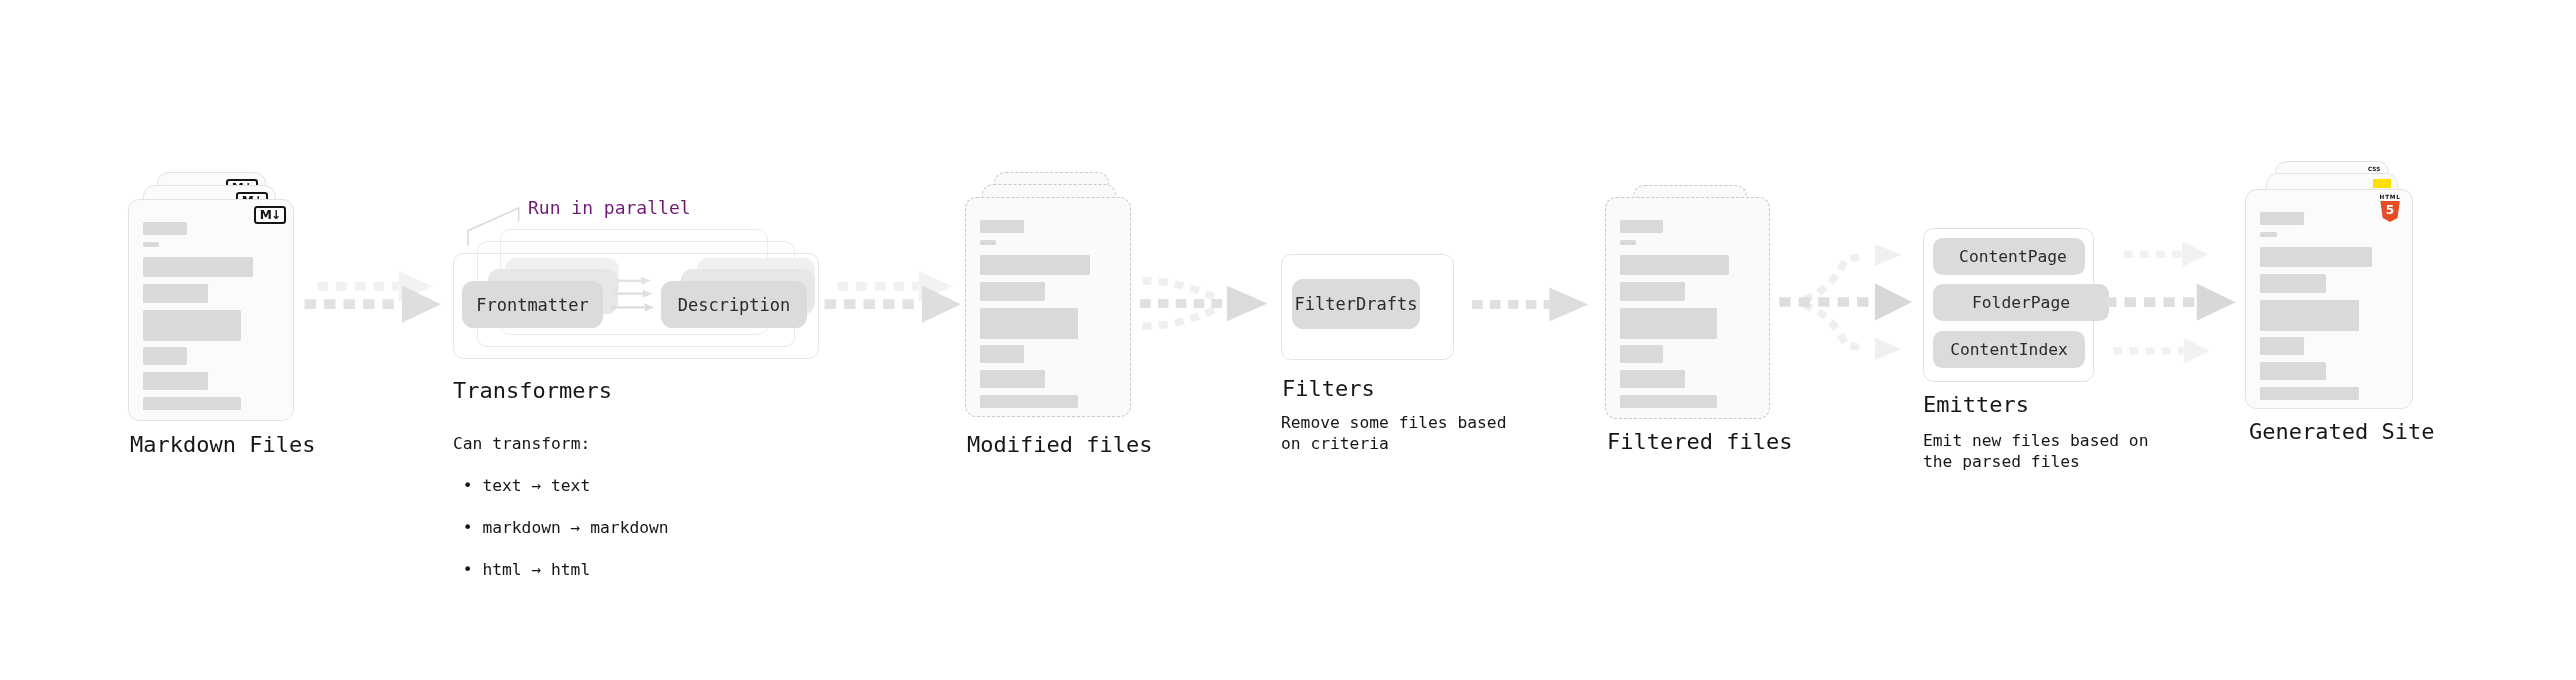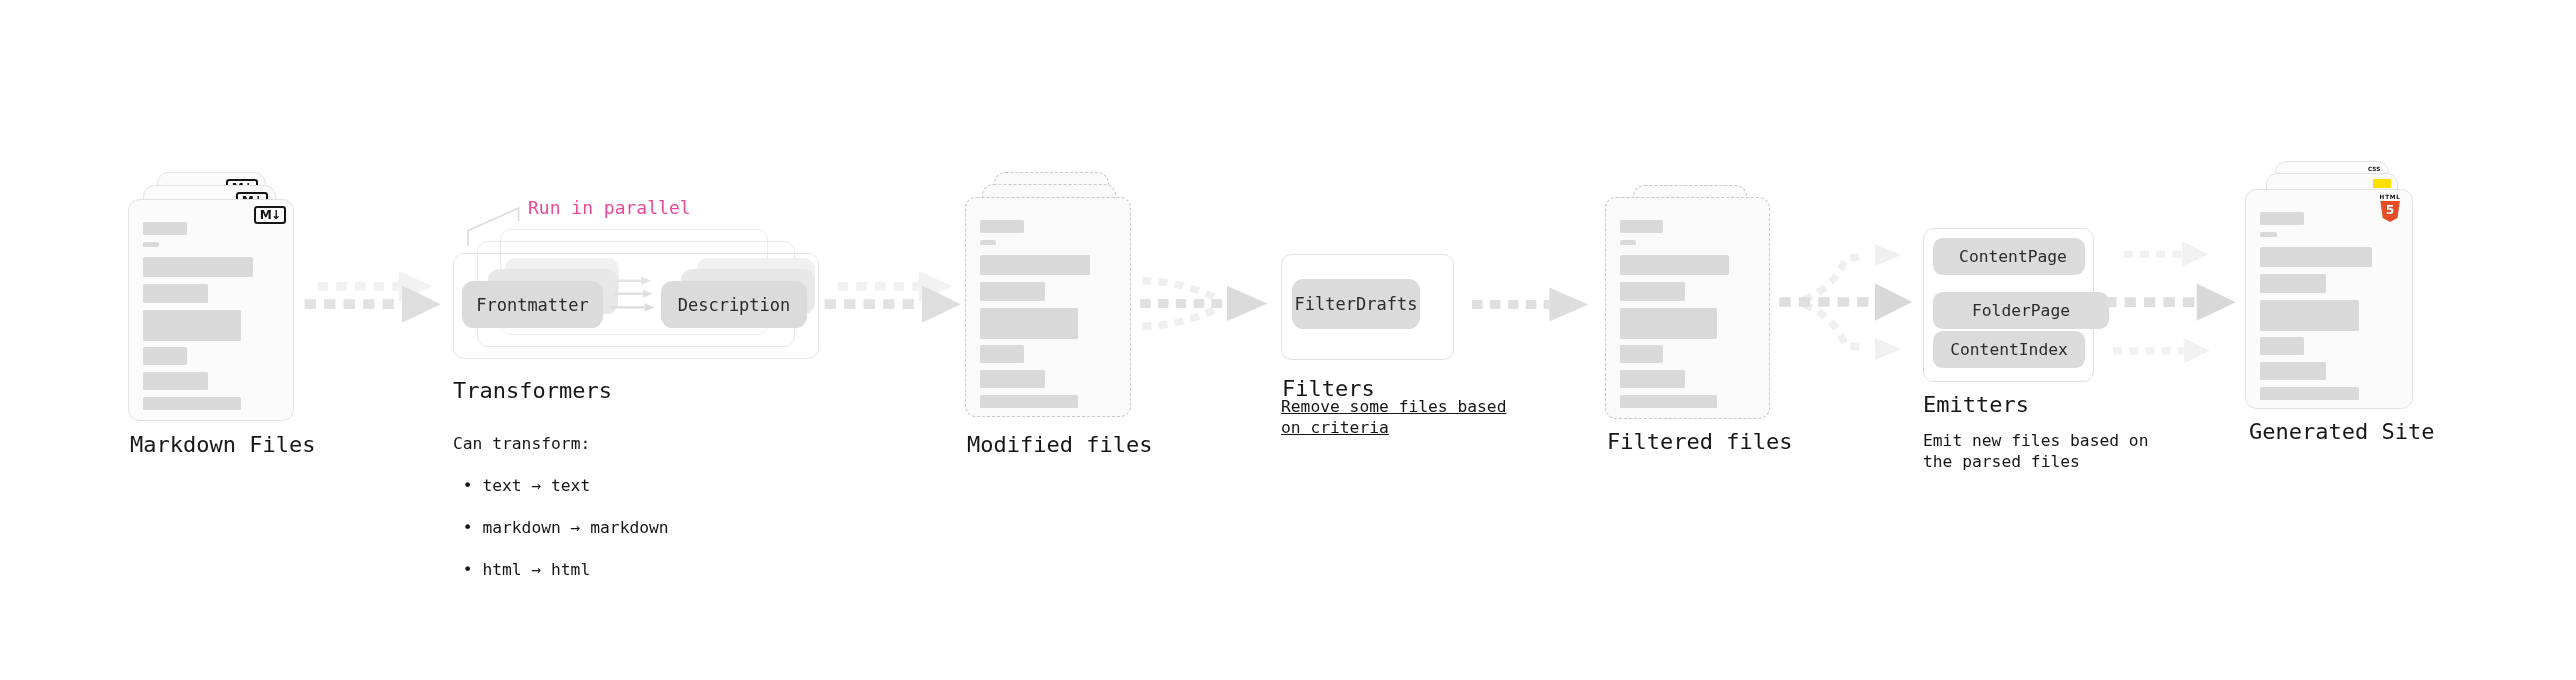--- a/index.html
+++ b/index.html
@@ -33,21 +33,21 @@
   .groupbox{position:absolute;border:1.6px solid #e5e5e5;border-radius:10.6px;background:transparent;box-sizing:border-box;}
   .groupbox.filled{background:#ffffff;}
   
   .pill{position:absolute;background:#dbdbdb;border-radius:11.4px;color:#2b2b2b;
     font-size:17px;display:flex;align-items:center;justify-content:center;box-sizing:border-box;}
   .pill.ghost1{background:#e7e7e7;}
   .pill.ghost2{background:#f0f0f0;}
   
   .stage-title{position:absolute;font-size:22px;color:#161616;white-space:nowrap;}
   .caption{position:absolute;font-size:16.3px;line-height:21px;color:#161616;white-space:pre-line;}
-  .annotation{position:absolute;font-size:18px;color:#ec4899;white-space:nowrap;}
+  .annotation{position:absolute;font-size:18px;color:#701a75;white-space:nowrap;}
   .bullet-line{padding-left:9.8px;}
   svg{position:absolute;overflow:visible;}
 </style>
 </head>
 <body>
 
 <div id="canvas">
 
   <div class="doc" style="left:157px;top:172px;width:109px;height:63px;">
     <span class="md-badge">M↓</span>
@@ -143,21 +143,21 @@
     <path d="M8,68 Q55,68 100,46" fill="none" stroke="#efefef" stroke-width="9" stroke-dasharray="11 9"></path>
     <line x1="5" y1="40" x2="112" y2="40" stroke="#e0e0e0" stroke-width="11" stroke-dasharray="13 9"></line>
     <polygon points="112,18 162,40 112,62" fill="#dbdbdb"></polygon>
   </svg>
 
   <div class="groupbox filled" style="left:1281px;top:254px;width:173px;height:106px;border-color:#e2e2e2;"></div>
   <div class="pill" style="left:1292px;top:279px;width:128px;height:50px;">
     <span>FilterDrafts</span>
   </div>
   <div class="stage-title" style="left:1282px;top:376px;">Filters</div>
-  <div class="caption" style="left:1281px;top:396px;text-decoration:underline;">Remove some files based
+  <div class="caption" style="left:1281px;top:412px;">Remove some files based
 on criteria</div>
 
   <svg style="left:1468px;top:284px;" width="122" height="41" viewBox="0 0 150 50">
     <line x1="5" y1="25" x2="100" y2="25" stroke="#e0e0e0" stroke-width="11" stroke-dasharray="13 9"></line>
     <polygon points="100,4 148,25 100,46" fill="#dddddd"></polygon>
   </svg>
 
   <div class="doc dashed" style="left:1633px;top:185px;width:114px;height:49px;"></div>
   <div class="doc dashed" style="left:1605px;top:197px;width:165px;height:222px;">
     <div class="bars">
@@ -179,21 +179,21 @@
     <path d="M60,78 Q95,90 112,128 L135,132" fill="none" stroke="#efefef" stroke-width="9" stroke-dasharray="11 9"></path>
     <polygon points="148,119 180,133 148,147" fill="#f0f0f0"></polygon>
     <line x1="30" y1="75" x2="148" y2="75" stroke="#dedede" stroke-width="12" stroke-dasharray="14 10"></line>
     <polygon points="148,52 194,75 148,98" fill="#d8d8d8"></polygon>
   </svg>
 
   <div class="groupbox filled" style="left:1923px;top:228px;width:171px;height:154px;border-color:#e0e0e0;"></div>
   <div class="pill" style="left:1933px;top:238px;width:152px;height:37px;font-size:16.3px;border-radius:9.8px;padding-left:8px;">
     <span>ContentPage</span>
   </div>
-  <div class="pill" style="left:1933px;top:284px;width:176px;height:37px;font-size:16.3px;border-radius:9.8px;margin-top:8px;">
+  <div class="pill" style="left:1933px;top:284px;width:176px;height:37px;font-size:16.3px;border-radius:9.8px;">
     <span>FolderPage</span>
   </div>
   <div class="pill" style="left:1933px;top:331px;width:152px;height:37px;font-size:16.3px;border-radius:9.8px;">
     <span>ContentIndex</span>
   </div>
   <div class="stage-title" style="left:1923px;top:392px;">Emitters</div>
   <div class="caption" style="left:1923px;top:430px;">Emit new files based on
 the parsed files</div>
 
   <svg style="left:2101px;top:238px;" width="142" height="130" viewBox="0 0 175 160">

